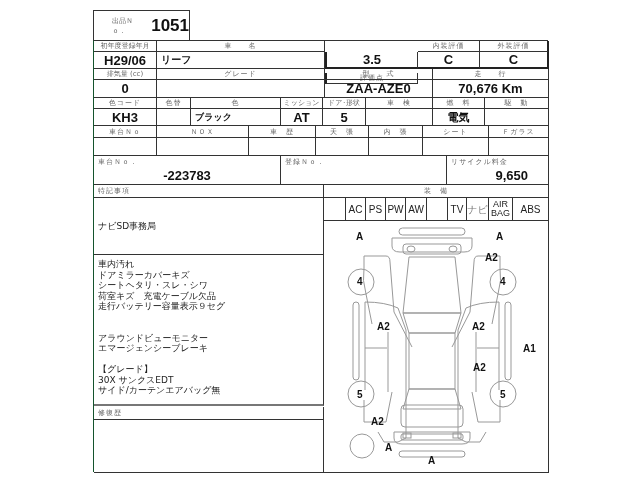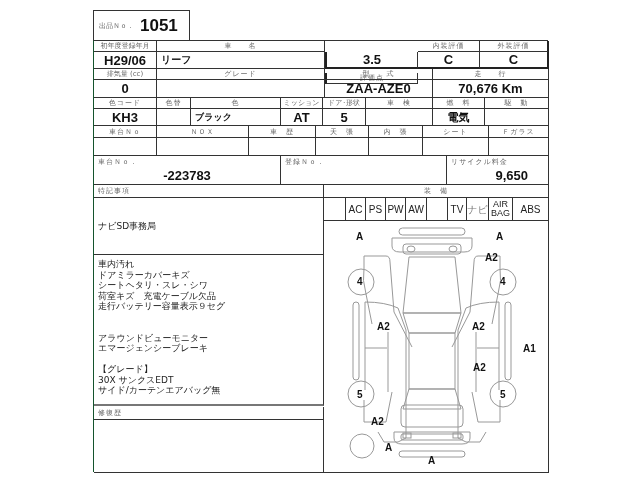--- a/index.html
+++ b/index.html
@@ -11,21 +11,21 @@
   .valsm{font-size:9px;font-weight:bold;}
   .left{justify-content:flex-start;padding-left:4px;}
   .right{justify-content:flex-end;padding-right:18px;}
   .note{font-size:9px;line-height:10.5px;color:#222;white-space:pre;font-family:"DejaVu Sans",sans-serif;}
   .eq{position:absolute;box-sizing:border-box;border-right:1px solid #333;top:0;height:22px;display:flex;align-items:center;justify-content:center;font-size:10px;color:#222;font-family:"Liberation Sans",sans-serif;line-height:9px;text-align:center;}
   .mark{position:absolute;font-size:10px;font-weight:bold;font-family:"Liberation Sans",sans-serif;color:#111;}
 </style>
 </head>
 <body>
 
-<div class="abs" style="left:93px;top:10px;width:97px;height:30px;border:1px solid #333;border-bottom:none;display:flex;align-items:center;padding-left:5px;">
+<div class="abs" style="left:93px;top:10px;width:97px;height:30px;border:1px solid #333;border-bottom:none;display:flex;align-items:center;padding-left:18px;">
   <span class="lbl" style="letter-spacing:0;">出品Ｎｏ．</span>
   <span style="font-size:17px;font-weight:bold;margin-left:6px;font-family:'Liberation Sans',sans-serif;">1051</span>
 </div>
 
 <div class="abs" style="left:93px;top:40px;width:455px;height:432px;border-left:1px solid #14532d;border-top:1px solid #333;">
 
   <div class="cell lbl" style="left:0;top:0;width:63px;height:11px;letter-spacing:0;">初年度登録年月</div>
   <div class="cell lbl" style="left:63px;top:0;width:168px;height:11px;">車　　名</div>
   <div class="cell lbl" style="left:231px;top:0;width:93px;height:11px;border-left:2px solid #222;margin-top:32px;">評価点</div>
   <div class="cell lbl" style="left:324px;top:0;width:62px;height:11px;">内装評価</div>

